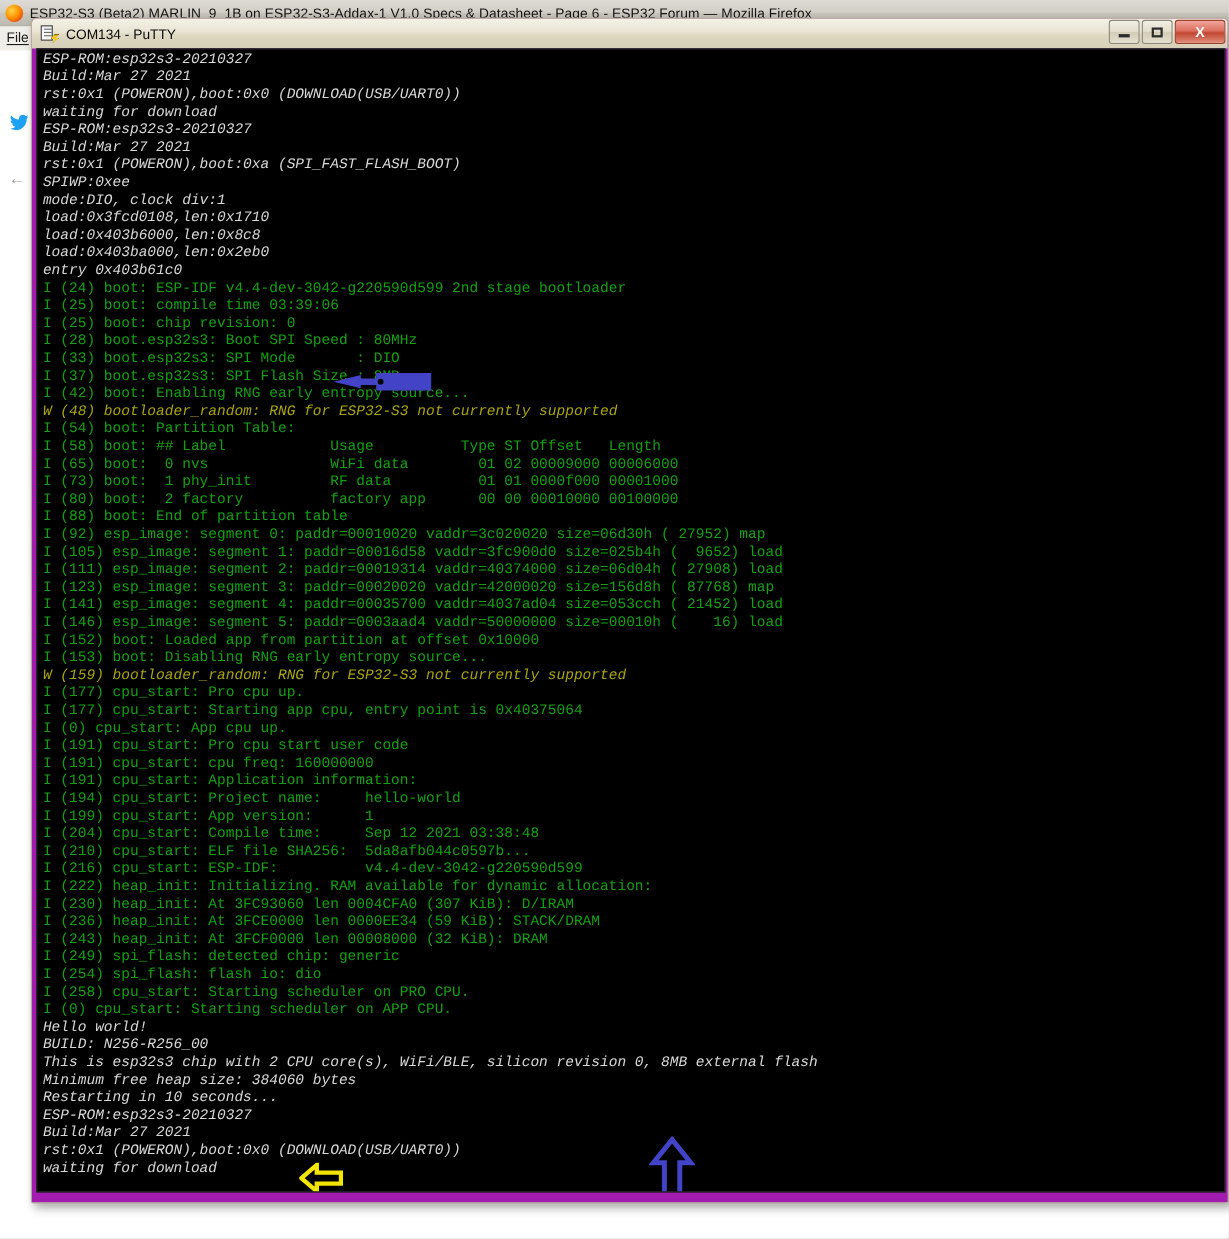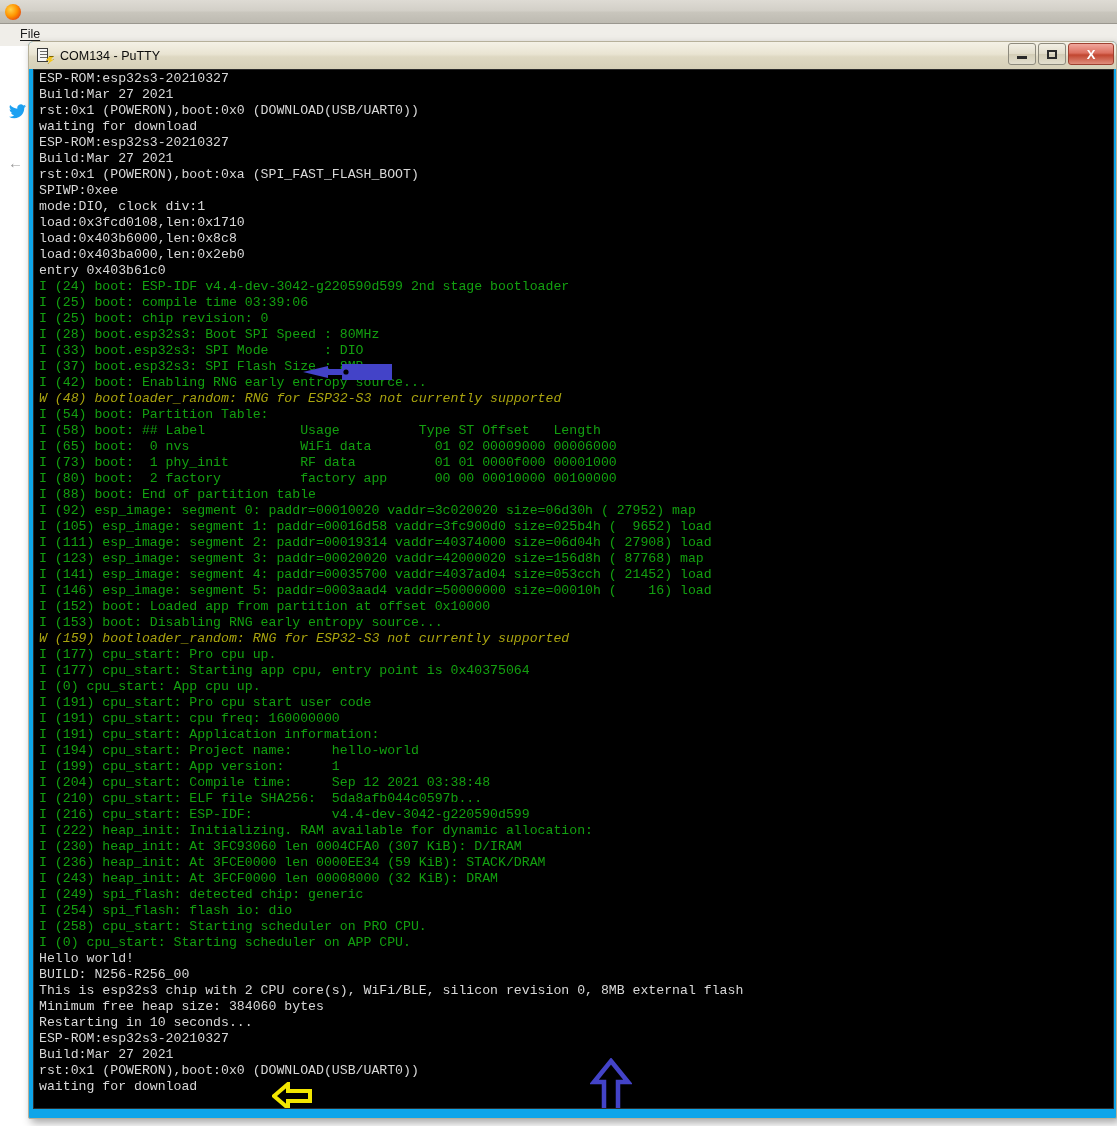--- a/index.html
+++ b/index.html
@@ -40,21 +40,21 @@
     letter-spacing: 0.1px;
   }
   #firefox-menubar {
     position: absolute;
     left: 0; top: 24px;
     width: 1117px; height: 22px;
     background: #f0eee9;
   }
   #firefox-menu-file {
     position: absolute;
-    left: 20px; top: 3px;
+    left: 6px; top: 3px;
     font-size: 12.5px;
     color: #1b1b1b;
     text-decoration: underline;
     text-underline-offset: 2px;
   }
   #firefox-body {
     position: absolute;
     left: 0; top: 46px;
     width: 1117px; height: 1080px;
     background: #ffffff;
@@ -70,23 +70,23 @@
   #back-arrow-icon {
     position: absolute;
     left: 8px; top: 108px;
     font-size: 15px;
     color: #9b9b9b;
   }
 
   
   #putty-window {
     position: absolute;
-    left: 28px; top: 41px;
+    left: 28px; top: 16px;
     width: 1089px; height: 1078px;
-    background: #0ea5e9;
+    background: #a21caf;
     border: 1px solid #b6b09a;
     border-radius: 5px 5px 2px 2px;
     box-shadow: 3px 4px 9px rgba(0,0,0,0.34);
     box-sizing: border-box;
   }
   #putty-titlebar {
     position: absolute;
     left: 0; top: 0;
     width: 100%; height: 27px;
     background: linear-gradient(to bottom, #f4f1e6 0%, #e9e4d2 45%, #ded8c2 55%, #d6d0b8 100%);
@@ -176,21 +176,21 @@
   #terminal-lines {
     position: absolute;
     left: 5px; top: 1px;
     font-family: "Liberation Mono", "DejaVu Sans Mono", monospace;
     font-size: 13.2px;
     line-height: 16px;
     white-space: pre;
     letter-spacing: 0px;
   }
   .tline { height: 16px; }
-  .c-white { color: #d8d8d8; }
+  .c-white { color: #d8d8d8; font-style: italic; }
   .c-green { color: #13a010; }
   .c-yellow { color: #a9a40f; font-style: italic; }
 
   
   #anno-blue-left {
     position: absolute;
     left: 268px; top: 293px;
     width: 92px; height: 18px;
   }
   #anno-yellow-left {
@@ -204,20 +204,21 @@
     width: 42px; height: 66px;
   }
 </style>
 </head>
 <body>
 
 <div id="firefox-window">
 
   <div id="firefox-titlebar">
     <div id="firefox-logo"></div>
+    <span id="firefox-title">ESP32-S3 (Beta2) MARLIN_9_1B on ESP32-S3-Addax-1 V1.0 Specs &amp; Datasheet - Page 6 - ESP32 Forum — Mozilla Firefox</span>
   </div>
 
   <div id="firefox-menubar">
     <span id="firefox-menu-file">File</span>
   </div>
 
   <div id="firefox-body">
     <span id="twitter-icon">
       <svg width="17" height="15" viewBox="0 0 24 20" aria-hidden="true">
         <path fill="#1da1f2" d="M24 2.4a9.8 9.8 0 0 1-2.83.78A4.93 4.93 0 0 0 23.34.37a9.86 9.86 0 0 1-3.13 1.2A4.92 4.92 0 0 0 11.8 6.03 13.96 13.96 0 0 1 1.67.9a4.92 4.92 0 0 0 1.52 6.57A4.9 4.9 0 0 1 .96 6.86v.06a4.92 4.92 0 0 0 3.95 4.83 4.94 4.94 0 0 1-2.22.09 4.93 4.93 0 0 0 4.6 3.42A9.88 9.88 0 0 1 0 17.3a13.94 13.94 0 0 0 7.55 2.21c9.06 0 14-7.5 14-14v-.64A9.94 9.94 0 0 0 24 2.4z"></path>

